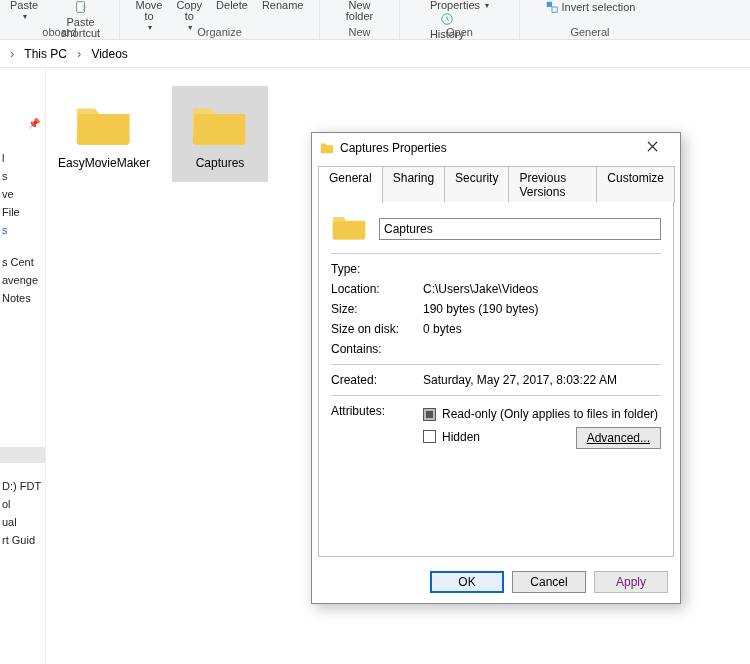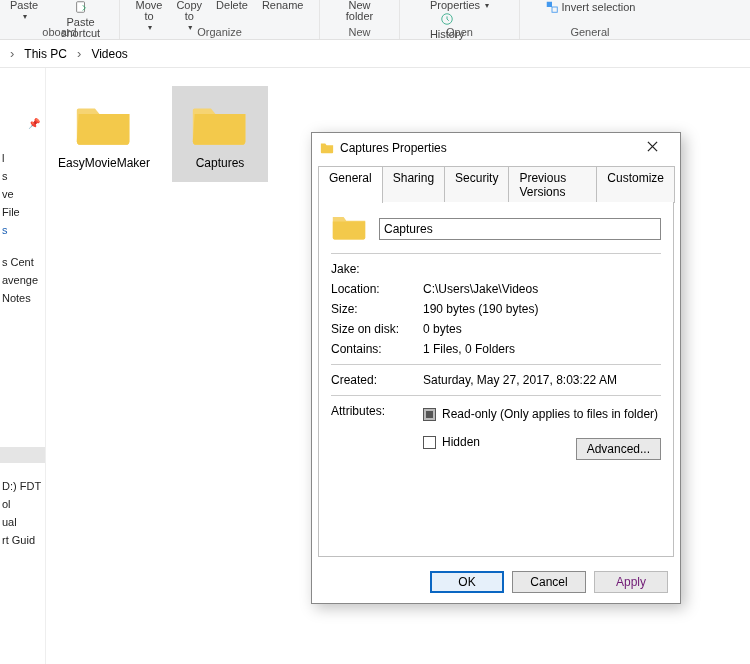--- a/index.html
+++ b/index.html
@@ -123,21 +123,21 @@
     font-family: inherit;
   }
   .hr { border:none; border-top:1px solid #ccc; margin:8px 0; }
   .kv-row { display:flex; font-size:12px; margin:6px 0; }
   .kv-row .k { width:92px;}
   .kv-row .v { flex:1; }
   .cb-row { display:flex; align-items:center; gap:6px; font-size:12px; margin:3px 0 3px 92px;}
   .cb-box { width:13px; height:13px; border:1px solid #555; display:flex; align-items:center; justify-content:center; background:#fff; }
   .cb-box.filled { background:#bcbcbc; }
   .cb-box.filled::after { content:""; width:7px; height:7px; background:#555; }
-  .adv-wrap { display:flex; justify-content:flex-start; margin-top:14px;}
+  .adv-wrap { display:flex; justify-content:flex-start; margin-top:3px;text-decoration:underline;}
   .btn {
     min-width:74px; height:22px; font-size:12px; font-family:inherit;
     border:1px solid #8a8a8a; background:#e9e9e9;
     cursor:default;
     padding:0 10px;
   }
   .btn.primary { border:2px solid #0a66c2; background:#e6f0fa;}
   .btn.disabled { color:#701a75; border-color:#bbb;}
   .dialog-buttons {
     display:flex; gap:8px; justify-content:flex-end;
@@ -305,37 +305,36 @@
   <div class="panel">
     <div class="head-row">
       <span class="big-folder"><svg viewBox="0 0 40 32">
             <path d="M2 5h12l3 4h21v19a2 2 0 0 1-2 2H4a2 2 0 0 1-2-2z" fill="#f6d472"></path>
             <path d="M2 10h36v18a2 2 0 0 1-2 2H4a2 2 0 0 1-2-2z" fill="#f3c94b"></path>
           </svg></span>
       <input class="name-input" value="Captures" style="">
     </div>
     <hr class="hr">
     <div class="kv-row">
-        <span class="k">Jake:</span>
+        <span class="k">Type:</span>
       </div>
     <div class="kv-row">
         <span class="k">Location:</span>
         <span class="v">C:\Users\Jake\Videos</span>
       </div>
     <div class="kv-row">
         <span class="k">Size:</span>
         <span class="v">190 bytes (190 bytes)</span>
       </div>
     <div class="kv-row">
         <span class="k">Size on disk:</span>
         <span class="v">0 bytes</span>
       </div>
     <div class="kv-row">
         <span class="k">Contains:</span>
-        <span class="v">1 Files, 0 Folders</span>
       </div>
     <hr class="hr">
     <div class="kv-row">
         <span class="k">Created:</span>
         <span class="v">Saturday, May 27, 2017, 8:03:22 AM</span>
       </div>
     <hr class="hr">
     <div class="kv-row" style="margin-bottom:0;">
       <span class="k">Attributes:</span>
       <span class="v">

